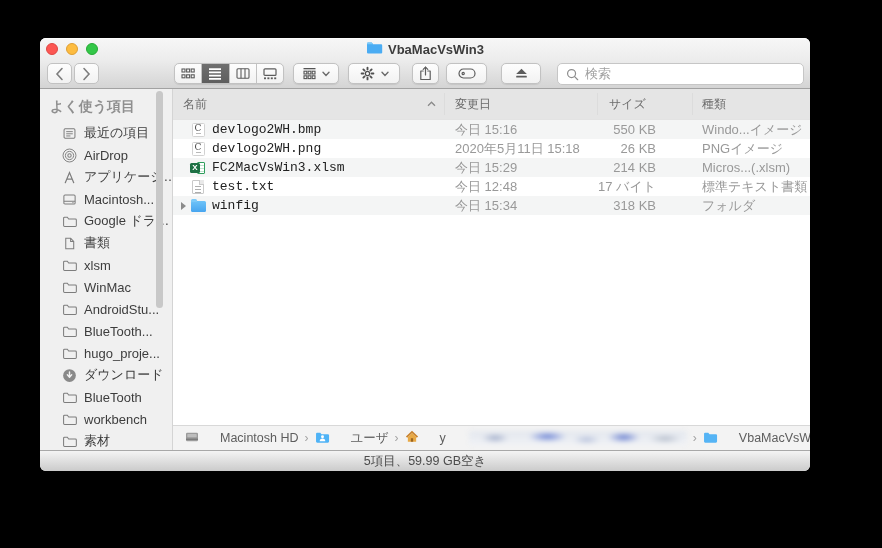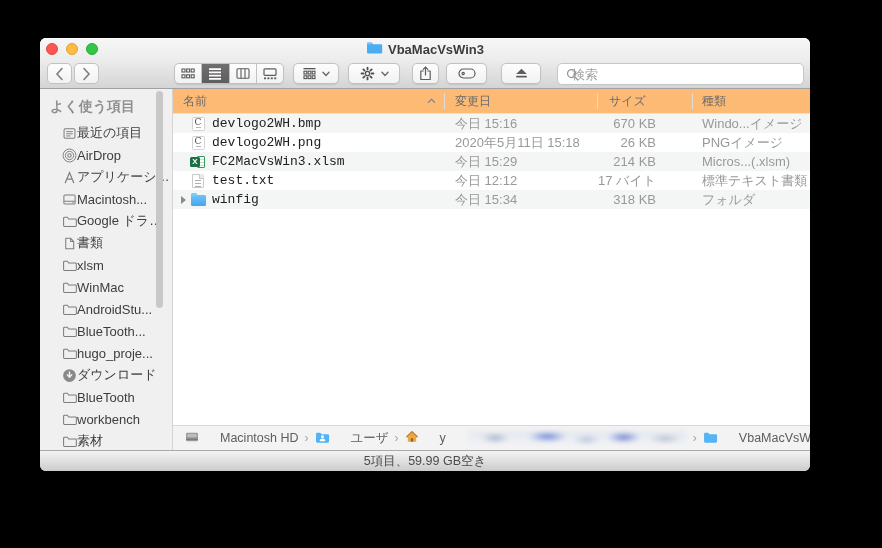--- a/index.html
+++ b/index.html
@@ -37,40 +37,40 @@
   .seg.selected { background:linear-gradient(#6f6f6f,#5e5e5e); }
   .b-group { left:253px; width:46px; gap:5px; }
   .b-action { left:308px; width:52px; gap:6px; }
   .b-share { left:372px; width:27px; }
   .b-tag { left:406px; width:41px; }
   .b-eject { left:461px; width:40px; }
   .searchbox { position:absolute; left:517px; top:3px; width:247px; height:22px;
     background:#fff; border:1px solid #c6c6c6; border-radius:5px; }
   .searchbox svg { position:absolute; left:8px; top:4px; }
   .searchbox input { position:absolute; left:0; top:0; width:100%; height:100%;
-    border:none; outline:none; background:transparent; padding-left:14px;
-    font-size:13px; color:#333; font-family:Liberation Sans, sans-serif; }
+    border:none; outline:none; background:transparent; padding-left:27px;
+    font-size:13px; color:#333; font-family:Liberation Mono, monospace; }
   .searchbox input::placeholder { color:#9f9f9f; }
 
   
   .body { display:flex; height:361px; }
 
   .sidebar { width:133px; background:#f0f0f0; border-right:1px solid #d4d4d4;
     position:relative; overflow:hidden; flex:none; }
   .sb-section { margin:9px 0 6px 10px; font-size:14px; font-weight:600; color:#8f8f8f; }
   .sb-item { height:22px; display:flex; align-items:center; padding-left:22px; }
   .sb-ic { width:15px; height:15px; flex:none; display:flex; align-items:center; justify-content:center; }
-  .sb-lb { font-size:13px; color:#3d3d3d; white-space:nowrap; }
+  .sb-lb { margin-left:7px; font-size:13px; color:#3d3d3d; white-space:nowrap; }
   .sb-scroll { position:absolute; left:116px; top:2px; width:7px; height:217px;
     background:#c8c8c8; border-radius:3.5px; }
 
   .main { flex:1; min-width:0; display:flex; flex-direction:column; background:#fff; }
 
-  .cols-header { height:25px; display:grid; grid-template-columns:271px 153px 95px 1fr;
-    align-items:center; background:#fdba74; border-bottom:1px solid #e3e3e3;
+  .cols-header { height:31px; display:grid; grid-template-columns:271px 153px 95px 1fr;
+    align-items:center; background:#e5e5e5; border-bottom:1px solid #e3e3e3;
     font-size:12px; color:#6b6b6b; }
   .ch-cell { position:relative; height:100%; display:flex; align-items:center; }
   .ch-cell + .ch-cell::before { content:""; position:absolute; left:0; top:4px; bottom:4px;
     width:1px; background:#dcdcdc; }
   .ch-name { padding-left:10px; justify-content:space-between; padding-right:8px; }
   .ch-date { padding-left:11px; }
   .ch-size { padding-left:12px; }
   .ch-kind { padding-left:10px; }
 
   .lrow { display:grid; grid-template-columns:271px 153px 95px 1fr; height:19px;
@@ -423,21 +423,21 @@
               <span class="disc"></span>
               <span class="f-ic">
                 <span class="fi fi-img">
                   <i>C</i>
                   <u></u>
                 </span>
               </span>
               <span class="f-nm">devlogo2WH.bmp</span>
             </div>
             <div class="c-date">今日 15:16</div>
-            <div class="c-size">670 KB</div>
+            <div class="c-size">550 KB</div>
             <div class="c-kind">Windo...イメージ</div>
           </div>
           <div class="lrow">
             <div class="c-name">
               <span class="disc"></span>
               <span class="f-ic">
                 <span class="fi fi-img">
                   <i>C</i>
                   <u></u>
                 </span>
@@ -464,21 +464,21 @@
             <div class="c-kind">Micros...(.xlsm)</div>
           </div>
           <div class="lrow">
             <div class="c-name">
               <span class="disc"></span>
               <span class="f-ic">
                 <span class="fi fi-txt"></span>
               </span>
               <span class="f-nm">test.txt</span>
             </div>
-            <div class="c-date">今日 12:12</div>
+            <div class="c-date">今日 12:48</div>
             <div class="c-size">17 バイト</div>
             <div class="c-kind">標準テキスト書類</div>
           </div>
           <div class="lrow alt">
             <div class="c-name">
               <span class="disc">
                 <i></i>
               </span>
               <span class="f-ic">
                 <span class="fi fi-fold"></span>

